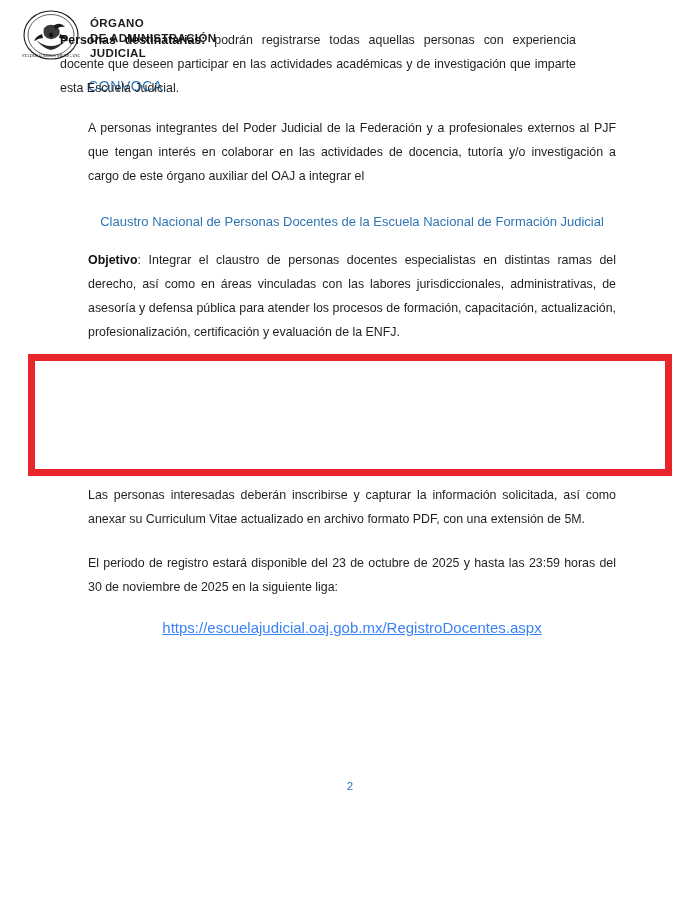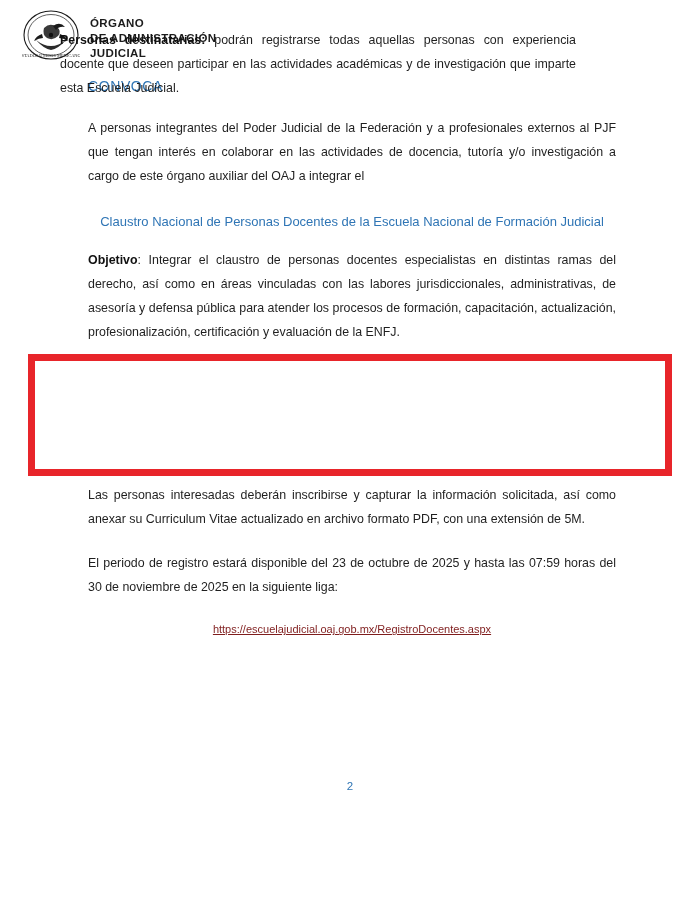--- a/index.html
+++ b/index.html
@@ -115,22 +115,22 @@
     color: #1f1f1f;
     z-index: 6;
   }
 
   
   .link-row {
     text-align: center;
     margin: 0 0 22px 0;
   }
   a.reg-link {
-    color: #7f1d1d;
-    font-size: 11px;
+    color: #3b82f6;
+    font-size: 15px;
     text-decoration: underline;
   }
 
   
   .page-number {
     position: absolute;
     left: 0;
     right: 0;
     top: 780px;
     text-align: center;
@@ -175,21 +175,21 @@
     <p class="para objetivo-wrap">
       <b>Objetivo</b><span>: Integrar el claustro de personas docentes especialistas en distintas ramas del derecho, así como en áreas vinculadas con las labores jurisdiccionales, administrativas, de asesoría y defensa pública para atender los procesos de formación, capacitación, actualización, profesionalización, certificación y evaluación de la ENFJ.</span>
     </p>
 
     <div style="height:86px"></div>
 
     <div class="section-head">PROCESO DE REGISTRO</div>
 
     <p class="para">Las personas interesadas deberán inscribirse y capturar la información solicitada, así como anexar su Curriculum Vitae actualizado en archivo formato PDF, con una extensión de 5M.</p>
 
-    <p class="para">El periodo de registro estará disponible del 23 de octubre de 2025 y hasta las 07:59 horas del 30 de noviembre de 2025 en la siguiente liga:</p>
+    <p class="para">El periodo de registro estará disponible del 23 de octubre de 2025 y hasta las 23:59 horas del 30 de noviembre de 2025 en la siguiente liga:</p>
 
     <div class="link-row">
       <a class="reg-link" href="#">https://escuelajudicial.oaj.gob.mx/RegistroDocentes.aspx</a>
     </div>
 
   </div>
 
   <div class="highlight-box"></div>
   <div class="highlight-inner">
     <b>Personas destinatarias:</b><span> podrán registrarse todas aquellas personas con experiencia docente que deseen participar en las actividades académicas y de investigación que imparte esta Escuela Judicial.</span>

